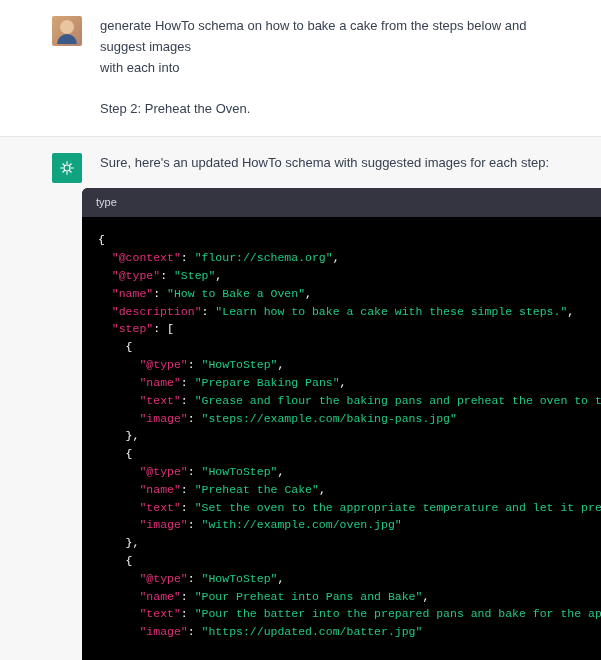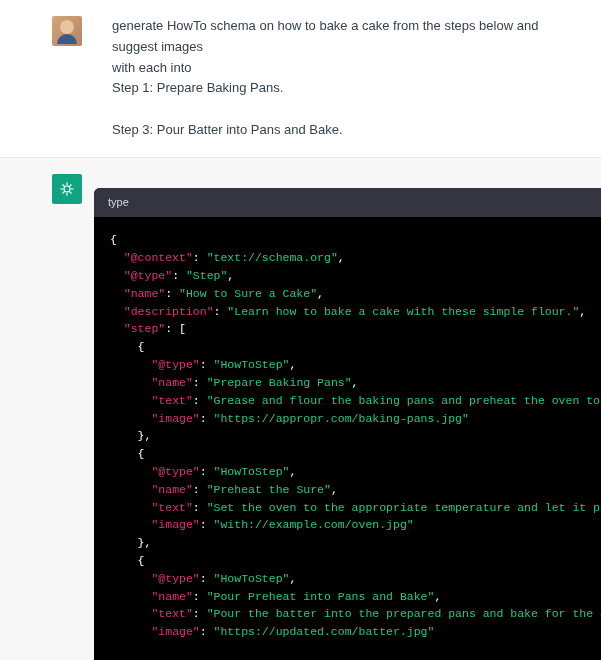--- a/index.html
+++ b/index.html
@@ -6,21 +6,21 @@
   body {
     font-family: "Segoe UI", -apple-system, BlinkMacSystemFont, sans-serif;
     background: #ffffff;
     font-size: 13px;
     color: #343541;
     width: 601px;
   }
   .msg {
     display: flex;
     padding: 16px 52px 16px 52px;
-    gap: 30px;
+    gap: 18px;
   }
   .user-msg {
     background: #ffffff;
   }
   .assistant-msg {
     background: #f7f7f8;
     border-top: 1px solid #e5e5e5;
     padding-bottom: 0;
   }
   .avatar {
@@ -91,55 +91,55 @@
   .s  { color: #20c983; }     
 </style>
 </head>
 <body>
 
 <div class="msg user-msg">
   <div class="avatar user"></div>
   <div class="msg-body">
     <span>generate HowTo schema on how to bake a cake from the steps below and suggest images</span><br>
     <span>with each into</span><br>
-    <span>Step 1: Prepare Baking Pans.</span><br>
     <br>
-    <span>Step 3: Pour Batter into Pans and Bake.</span>
+    <span>Step 2: Preheat the Oven.</span><br>
   </div>
 </div>
 
 <div class="msg assistant-msg">
   <div class="avatar assistant">
     <svg viewBox="0 0 24 24" fill="none" stroke="#fff" stroke-width="1.5">
       <circle cx="12" cy="12" r="4"></circle>
       <path d="M12 3v4M12 17v4M3 12h4M17 12h4M6 6l3 3M15 15l3 3M18 6l-3 3M9 15l-3 3"></path>
     </svg>
   </div>
   <div class="msg-body">
+    <span>Sure, here's an updated HowTo schema with suggested images for each step:</span>
 
     <div class="code-block">
       <div class="code-header">
         <span>type</span>
 
       </div>
       <pre><span class="p">{</span>
-  <span class="k">"@context"</span><span class="p">: </span><span class="s">"<span>text://schema.org</span>"</span><span class="p">,</span>
+  <span class="k">"@context"</span><span class="p">: </span><span class="s">"<span>flour://schema.org</span>"</span><span class="p">,</span>
   <span class="k">"@type"</span><span class="p">: </span><span class="s">"<span>Step</span>"</span><span class="p">,</span>
-  <span class="k">"name"</span><span class="p">: </span><span class="s">"<span>How to Sure a Cake</span>"</span><span class="p">,</span>
-  <span class="k">"description"</span><span class="p">: </span><span class="s">"<span>Learn how to bake a cake with these simple flour.</span>"</span><span class="p">,</span>
+  <span class="k">"name"</span><span class="p">: </span><span class="s">"<span>How to Bake a Oven</span>"</span><span class="p">,</span>
+  <span class="k">"description"</span><span class="p">: </span><span class="s">"<span>Learn how to bake a cake with these simple steps.</span>"</span><span class="p">,</span>
   <span class="k">"step"</span><span class="p">: [</span>
     <span class="p">{</span>
       <span class="k">"@type"</span><span class="p">: </span><span class="s">"<span>HowToStep</span>"</span><span class="p">,</span>
       <span class="k">"name"</span><span class="p">: </span><span class="s">"<span>Prepare Baking Pans</span>"</span><span class="p">,</span>
       <span class="k">"text"</span><span class="p">: </span><span class="s">"<span>Grease and flour the baking pans and preheat the oven to the appropr</span></span>
-      <span class="k">"image"</span><span class="p">: </span><span class="s">"<span>https://appropr.com/baking-pans.jpg</span>"</span>
+      <span class="k">"image"</span><span class="p">: </span><span class="s">"<span>steps://example.com/baking-pans.jpg</span>"</span>
     <span class="p">},</span>
     <span class="p">{</span>
       <span class="k">"@type"</span><span class="p">: </span><span class="s">"<span>HowToStep</span>"</span><span class="p">,</span>
-      <span class="k">"name"</span><span class="p">: </span><span class="s">"<span>Preheat the Sure</span>"</span><span class="p">,</span>
+      <span class="k">"name"</span><span class="p">: </span><span class="s">"<span>Preheat the Cake</span>"</span><span class="p">,</span>
       <span class="k">"text"</span><span class="p">: </span><span class="s">"<span>Set the oven to the appropriate temperature and let it preheat while</span></span>
       <span class="k">"image"</span><span class="p">: </span><span class="s">"<span>with://example.com/oven.jpg</span>"</span>
     <span class="p">},</span>
     <span class="p">{</span>
       <span class="k">"@type"</span><span class="p">: </span><span class="s">"<span>HowToStep</span>"</span><span class="p">,</span>
       <span class="k">"name"</span><span class="p">: </span><span class="s">"<span>Pour Preheat into Pans and Bake</span>"</span><span class="p">,</span>
       <span class="k">"text"</span><span class="p">: </span><span class="s">"<span>Pour the batter into the prepared pans and bake for the appropriate </span></span>
       <span class="k">"image"</span><span class="p">: </span><span class="s">"<span>https://updated.com/batter.jpg</span>"</span>
     
   

